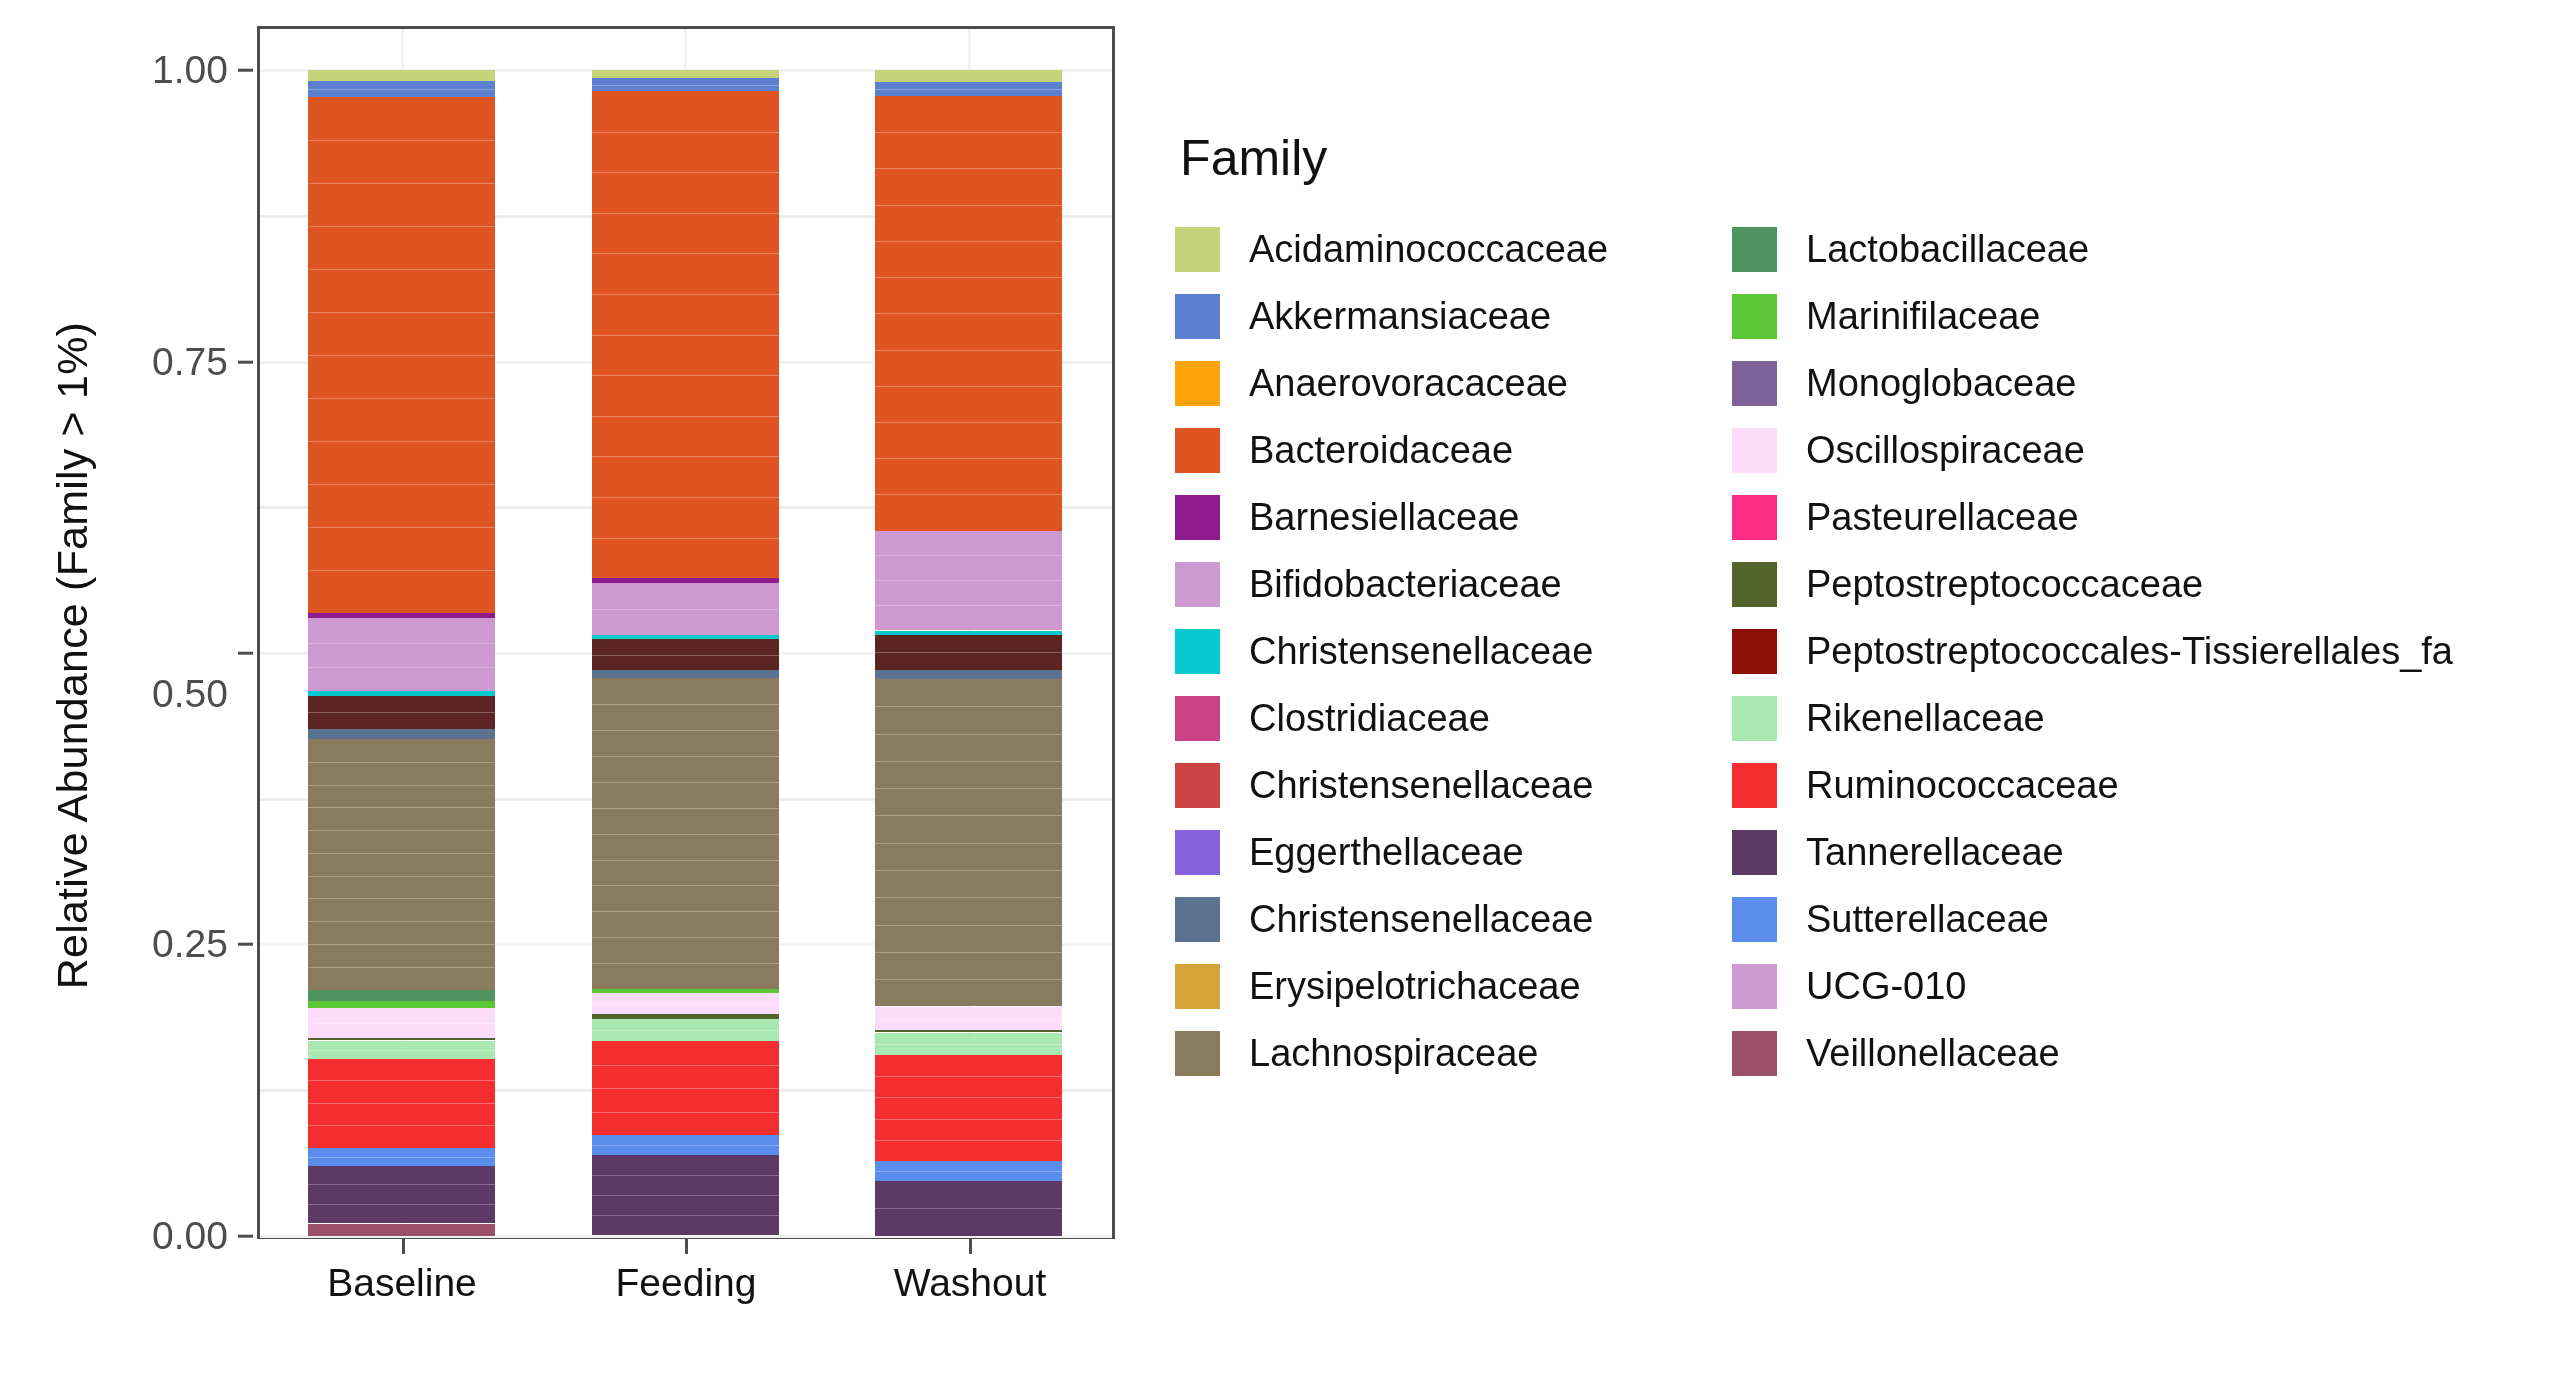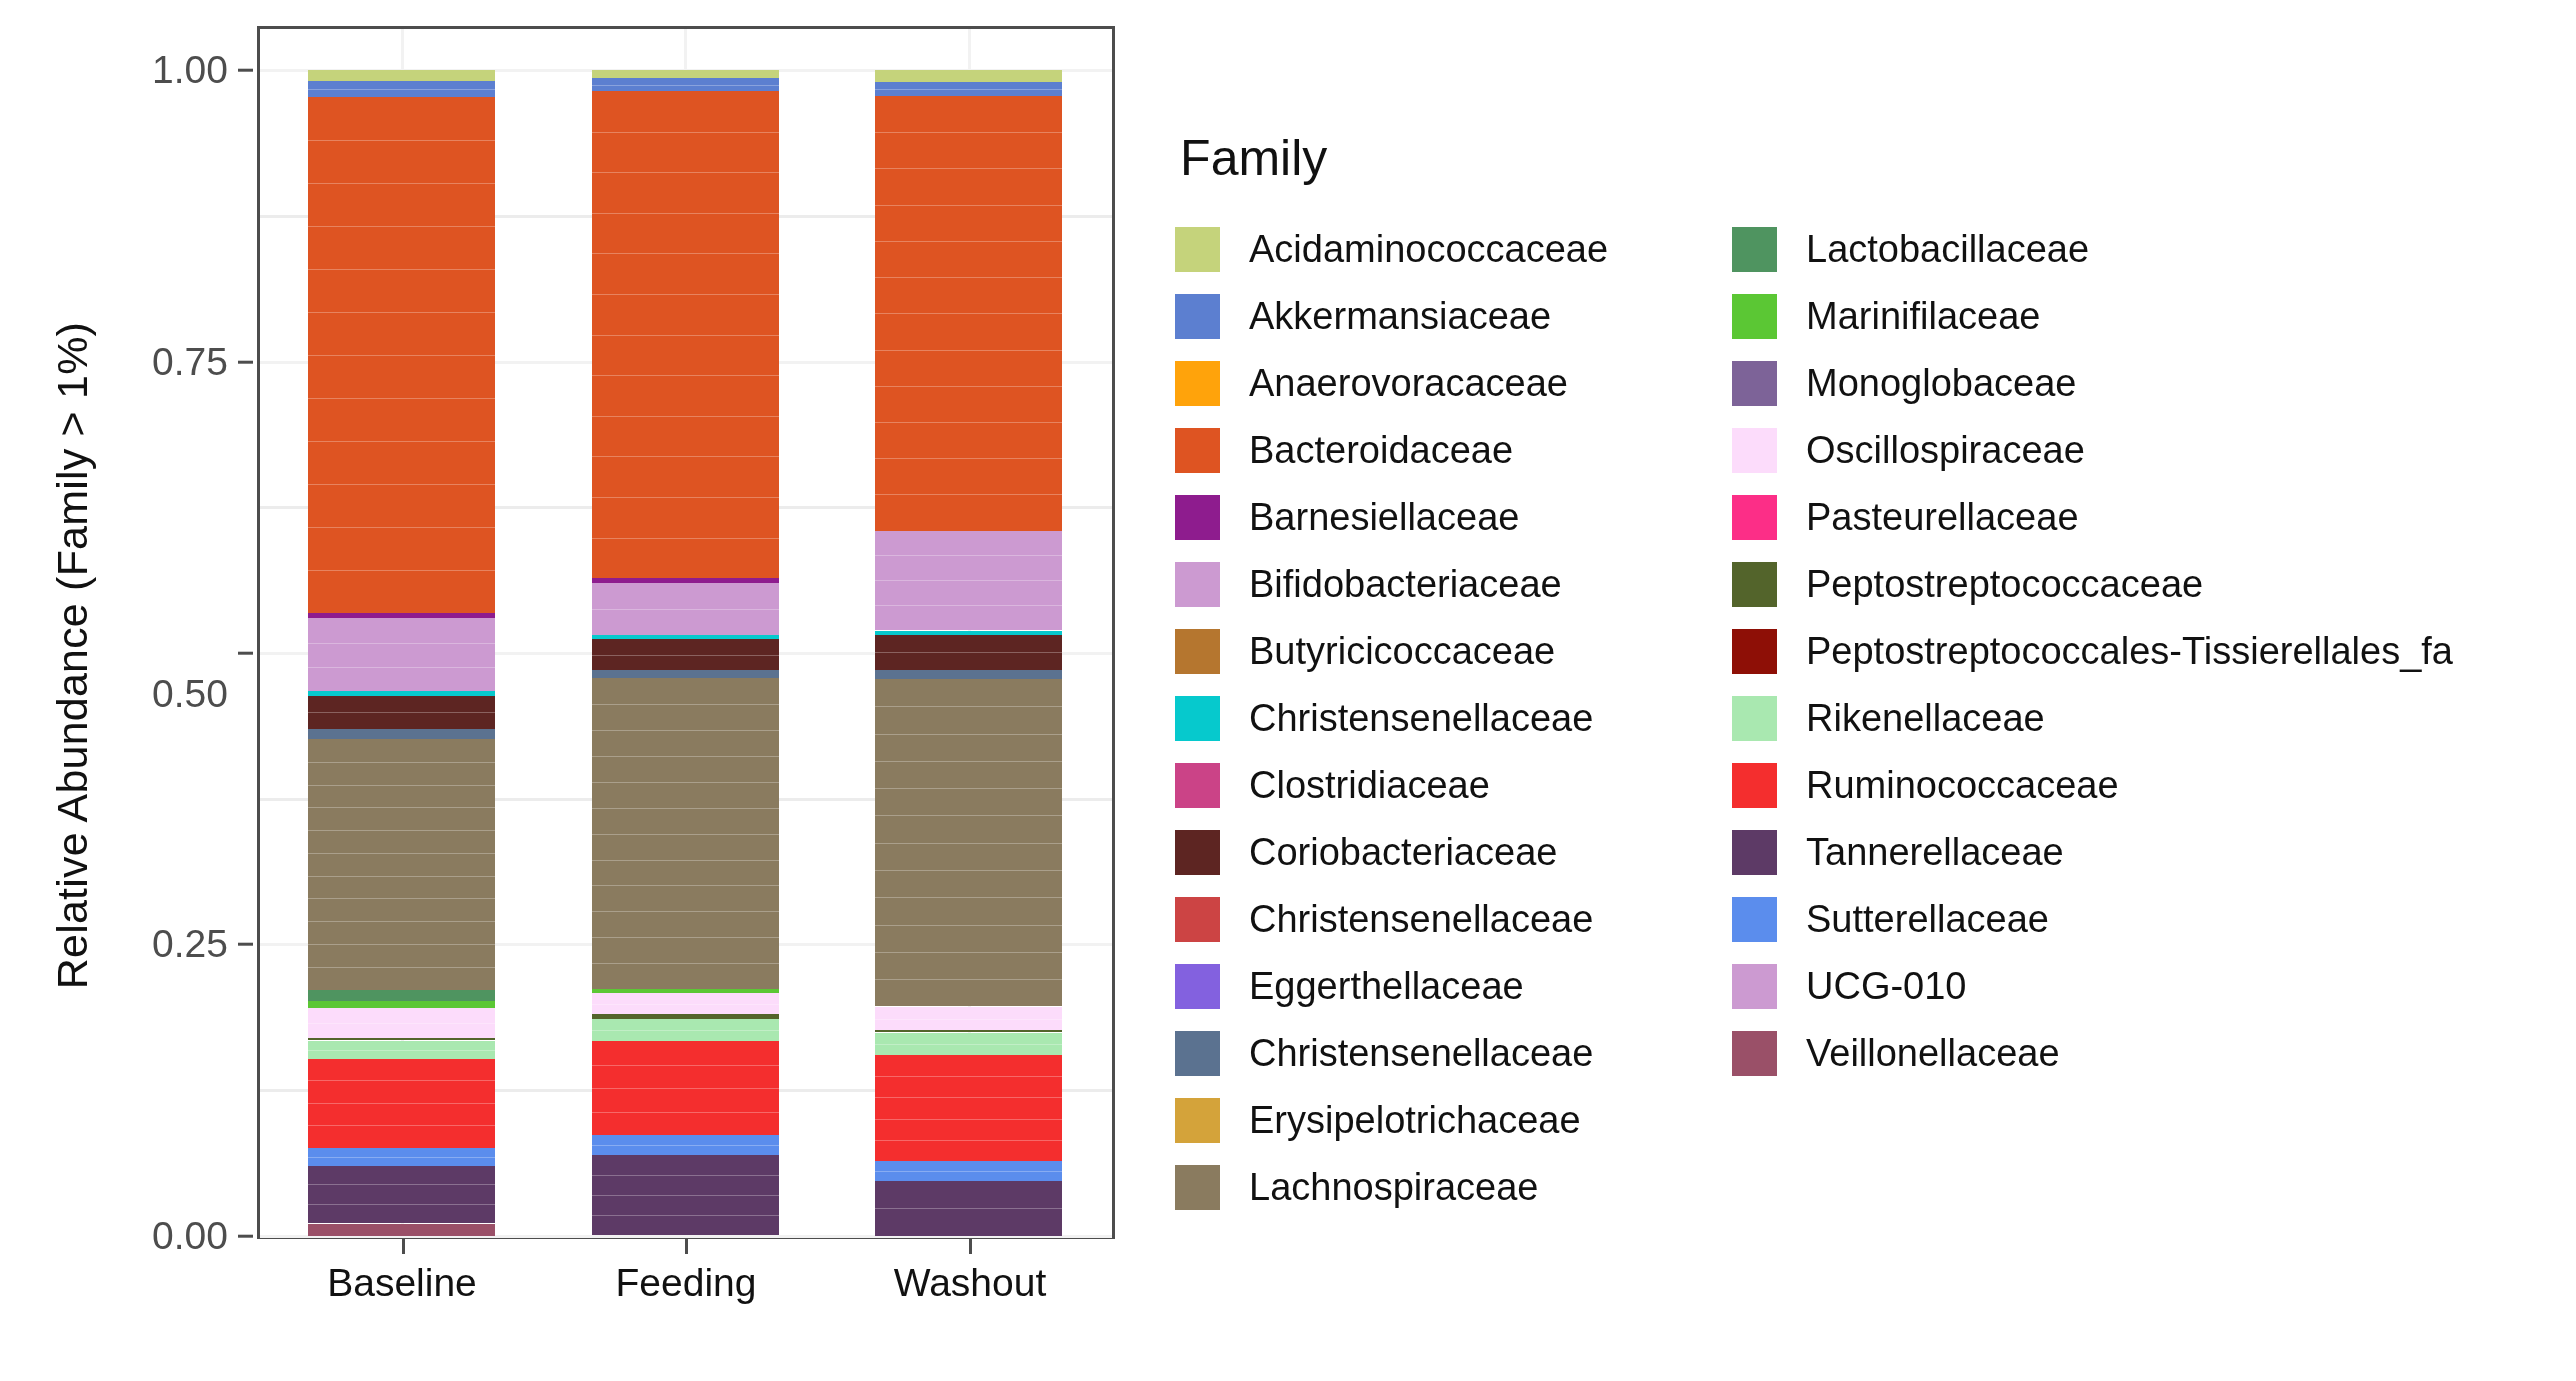--- a/index.html
+++ b/index.html
@@ -301,36 +301,28 @@
           </div>
           <div class="legitem">
             <span class="swatch" style="background: rgb(142, 28, 142);"></span>
             <span class="leglabel">Barnesiellaceae</span>
           </div>
           <div class="legitem">
             <span class="swatch" style="background: rgb(204, 154, 209);"></span>
             <span class="leglabel">Bifidobacteriaceae</span>
           </div>
           <div class="legitem">
-            <span class="swatch" style="background: rgb(181, 118, 47);"></span>
-            <span class="leglabel">Butyricicoccaceae</span>
-          </div>
-          <div class="legitem">
             <span class="swatch" style="background: rgb(6, 201, 205);"></span>
             <span class="leglabel">Christensenellaceae</span>
           </div>
           <div class="legitem">
             <span class="swatch" style="background: rgb(203, 67, 135);"></span>
             <span class="leglabel">Clostridiaceae</span>
           </div>
           <div class="legitem">
-            <span class="swatch" style="background: rgb(93, 37, 34);"></span>
-            <span class="leglabel">Coriobacteriaceae</span>
-          </div>
-          <div class="legitem">
             <span class="swatch" style="background: rgb(204, 68, 68);"></span>
             <span class="leglabel">Christensenellaceae</span>
           </div>
           <div class="legitem">
             <span class="swatch" style="background: rgb(131, 97, 223);"></span>
             <span class="leglabel">Eggerthellaceae</span>
           </div>
           <div class="legitem">
             <span class="swatch" style="background: rgb(91, 114, 144);"></span>
             <span class="leglabel">Christensenellaceae</span>

